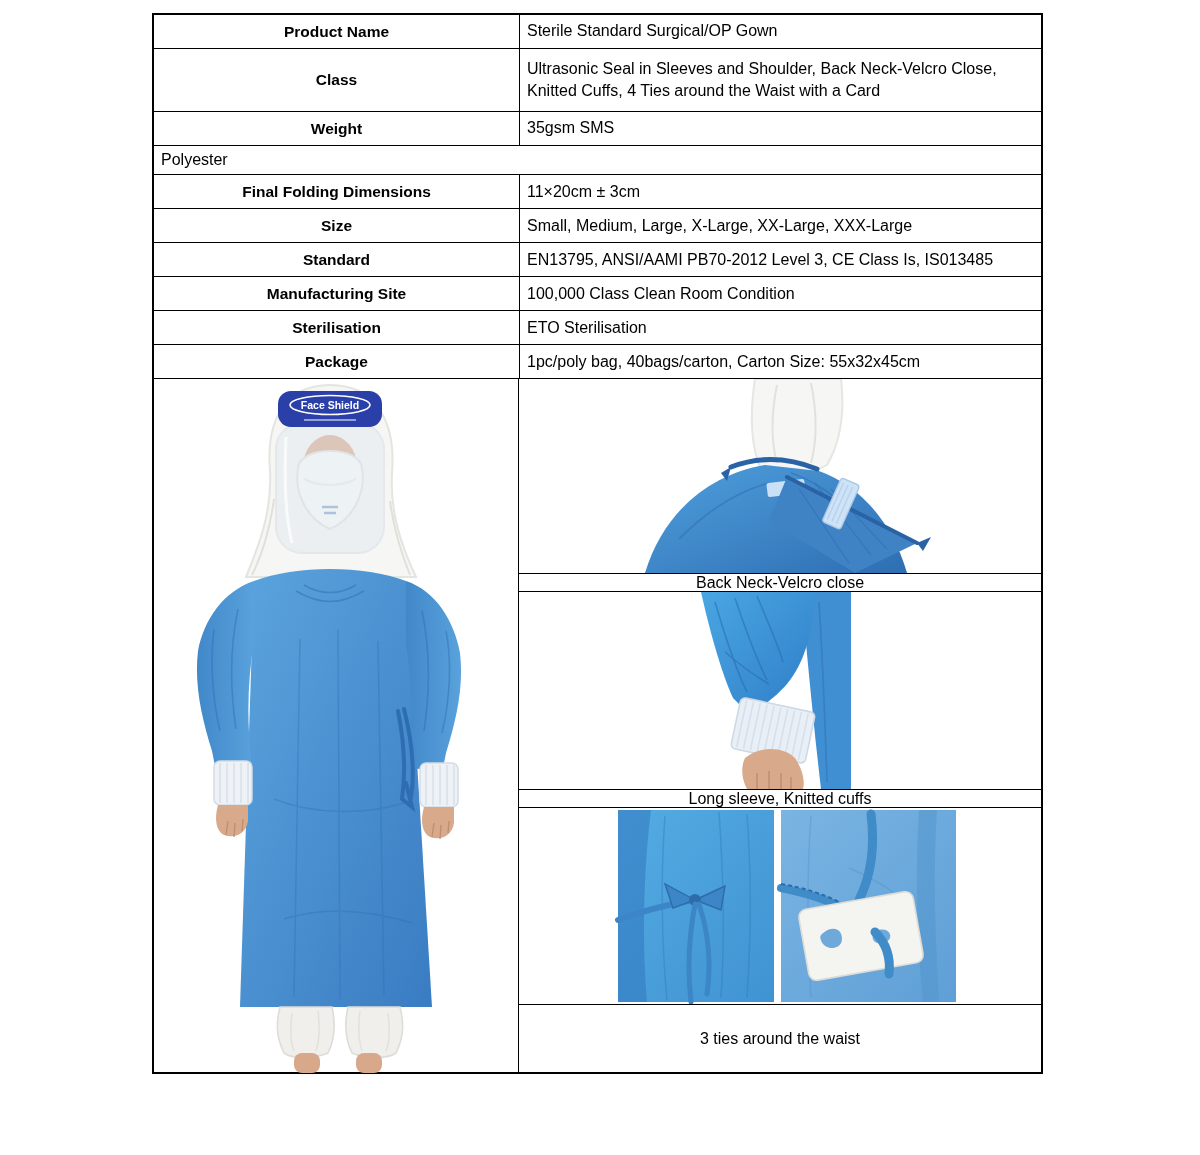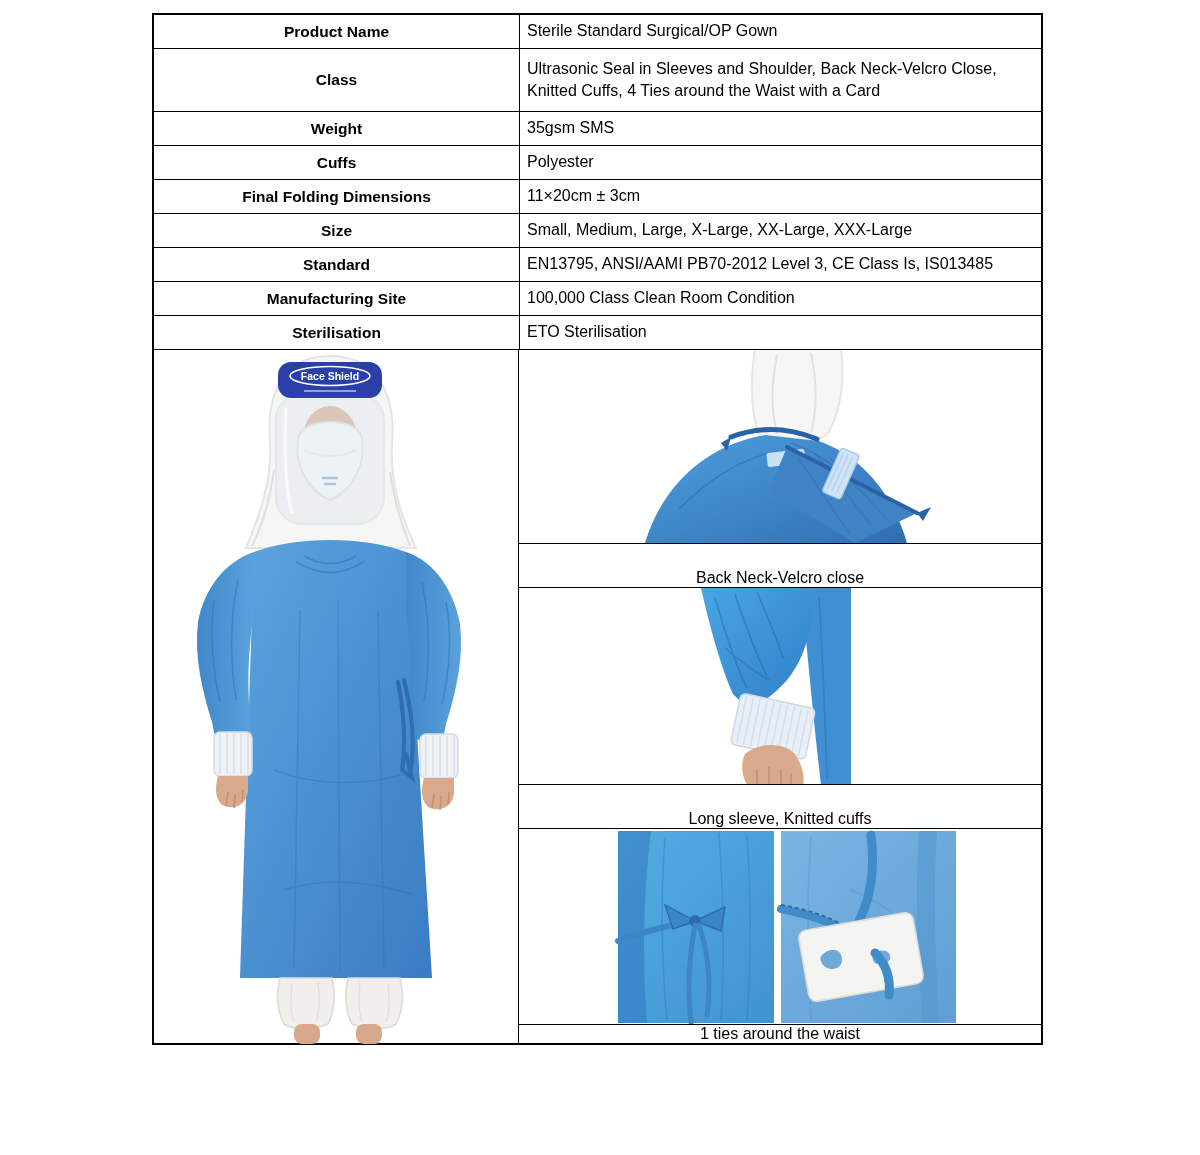--- a/index.html
+++ b/index.html
@@ -23,22 +23,22 @@
 
   
   .photo-row { display:flex; border-top:1px solid #000; height:694px; }
   .photo-left { width:366px; border-right:1px solid #000; background:#fff; display:flex; align-items:stretch; justify-content:center; }
   .photo-right { flex:1; display:flex; flex-direction:column; background:#fff; }
   .photo-area { display:flex; align-items:center; justify-content:center; overflow:hidden; background:#fff; }
   .pa-1 { height:194px; }
   .pa-2 { height:197px; }
   .pa-3 { height:196px; }
   .caption-row {
-    height:46px; border-top:1px solid #000; border-bottom:1px solid #000;
-    display:flex; align-items:flex-end; justify-content:center;
+    height:19px; border-top:1px solid #000; border-bottom:1px solid #000;
+    display:flex; align-items:center; justify-content:center;
     font-size:16px; color:#000; background:#fff;
   }
   .caption-row.last { flex:1; border-bottom:none; height:auto; }
   svg { display:block; }
 </style>
 </head>
 <body>
 
 <div class="page">
   <div class="sheet">
@@ -49,21 +49,20 @@
     </div>
     <div class="spec-row tall">
       <div class="spec-label">Class</div>
       <div class="spec-value">Ultrasonic Seal in Sleeves and Shoulder, Back Neck-Velcro Close, Knitted Cuffs, 4 Ties around the Waist with a Card</div>
     </div>
     <div class="spec-row">
       <div class="spec-label">Weight</div>
       <div class="spec-value">35gsm SMS</div>
     </div>
     <div class="spec-row">
-      <div class="spec-label">Cuffs</div>
       <div class="spec-value">Polyester</div>
     </div>
     <div class="spec-row">
       <div class="spec-label">Final Folding Dimensions</div>
       <div class="spec-value">11×20cm ± 3cm</div>
     </div>
     <div class="spec-row">
       <div class="spec-label">Size</div>
       <div class="spec-value">Small, Medium, Large, X-Large, XX-Large, XXX-Large</div>
     </div>
@@ -71,20 +70,24 @@
       <div class="spec-label">Standard</div>
       <div class="spec-value">EN13795, ANSI/AAMI PB70-2012 Level 3, CE Class Is, IS013485</div>
     </div>
     <div class="spec-row">
       <div class="spec-label">Manufacturing Site</div>
       <div class="spec-value">100,000 Class Clean Room Condition</div>
     </div>
     <div class="spec-row">
       <div class="spec-label">Sterilisation</div>
       <div class="spec-value">ETO Sterilisation</div>
+    </div>
+    <div class="spec-row">
+      <div class="spec-label">Package</div>
+      <div class="spec-value">1pc/poly bag, 40bags/carton, Carton Size: 55x32x45cm</div>
     </div>
 
     <div class="photo-row">
 
       <div class="photo-left">
         <svg width="364" height="694" viewBox="0 0 364 694">
           <defs>
             <linearGradient id="gblue" x1="0" y1="0" x2="1" y2="1">
               <stop offset="0" stop-color="#5ba4de"></stop>
                 <stop offset="1" stop-color="#3a7cc2"></stop>
@@ -266,20 +269,20 @@
               <g transform="rotate(-10 342 128)">
                 <rect x="284" y="92" width="116" height="72" rx="8" fill="#f4f4f1" stroke="#dddcd6" stroke-width="1.6"></rect>
                 <path d="M306,118 C318,112 326,120 322,130 C318,138 304,136 302,126 C301,121 302,120 306,118 Z" fill="#6fa9d9"></path>
                 <ellipse cx="362" cy="132" rx="9" ry="7" fill="#6fa9d9"></ellipse>
               </g>
               <path d="M356,124 C366,134 372,148 370,166" stroke="#3f8cc9" stroke-width="9" fill="none" stroke-linecap="round"></path>
             </g>
           </svg>
         </div>
         <div class="caption-row last">
-          <span>1 ties around the waist</span>
+          <span>3 ties around the waist</span>
         </div>
 
       </div>
     </div>
 
   </div>
 </div>
 
 </body></html>

